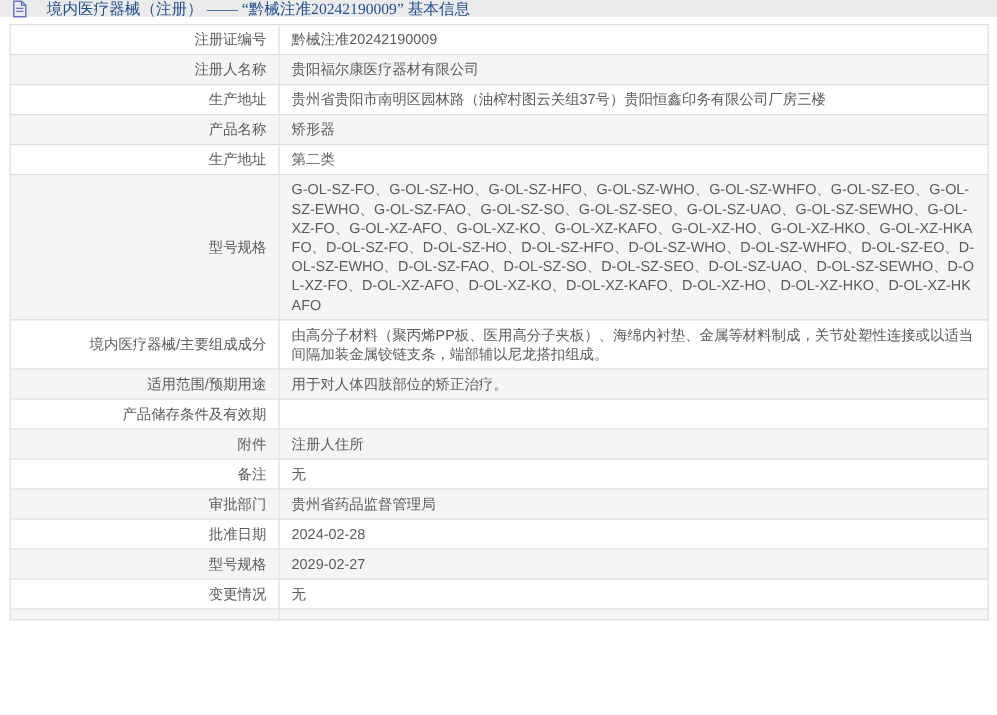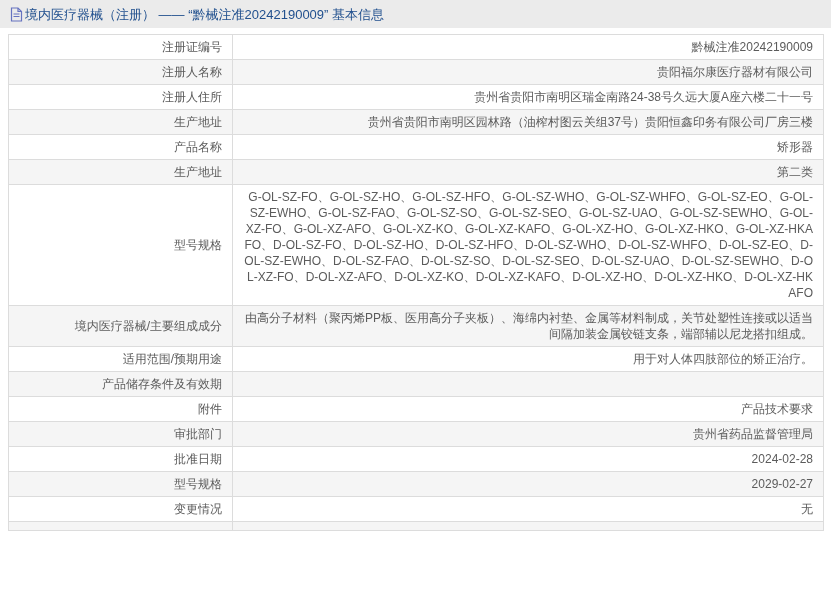--- a/index.html
+++ b/index.html
@@ -10,26 +10,27 @@
     font-family: "Liberation Sans", "DejaVu Sans", sans-serif;
   }
   .page {
     width: 831px;
     height: 596px;
     background: #ffffff;
     overflow: hidden;
   }
   .header-bar {
     background: #ebebeb;
-    height: 28px;
+    height: 14px;
     display: flex;
     align-items: center;
     padding: 0 10px;
-    gap: 2px;
+    gap: 16px;
     box-sizing: border-box;
+    font-family: Liberation Serif, serif;
   }
   .doc-icon {
     width: 13px;
     height: 15px;
     flex: 0 0 auto;
     display: inline-block;
   }
   .page-title {
     color: #21508e;
     font-size: 13px;
@@ -56,21 +57,21 @@
     word-break: break-all;
   }
   td.label-cell {
     width: 203px;
     text-align: right;
     color: #555555;
     white-space: nowrap;
     overflow: hidden;
   }
   td.value-cell {
-    text-align: right;
+    text-align: left;
   }
 </style>
 </head>
 <body>
 
 <div class="page">
 
   <div class="header-bar">
     <svg class="doc-icon" viewBox="0 0 13 15" xmlns="http://www.w3.org/2000/svg">
       <path d="M1.5 1h6.5l3.5 3.5V14h-10z" fill="none" stroke="#6673c0" stroke-width="1.2"></path>
@@ -82,24 +83,20 @@
 
   <table class="info-table">
     <tbody>
       <tr>
         <td class="label-cell">注册证编号</td>
         <td class="value-cell">黔械注准20242190009</td>
       </tr>
       <tr>
         <td class="label-cell">注册人名称</td>
         <td class="value-cell">贵阳福尔康医疗器材有限公司</td>
-      </tr>
-      <tr>
-        <td class="label-cell">注册人住所</td>
-        <td class="value-cell">贵州省贵阳市南明区瑞金南路24-38号久远大厦A座六楼二十一号</td>
       </tr>
       <tr>
         <td class="label-cell">生产地址</td>
         <td class="value-cell">贵州省贵阳市南明区园林路（油榨村图云关组37号）贵阳恒鑫印务有限公司厂房三楼</td>
       </tr>
       <tr>
         <td class="label-cell">产品名称</td>
         <td class="value-cell">矫形器</td>
       </tr>
       <tr>
@@ -117,21 +114,25 @@
       <tr>
         <td class="label-cell">适用范围/预期用途</td>
         <td class="value-cell">用于对人体四肢部位的矫正治疗。</td>
       </tr>
       <tr>
         <td class="label-cell">产品储存条件及有效期</td>
         <td class="value-cell"></td>
       </tr>
       <tr>
         <td class="label-cell">附件</td>
-        <td class="value-cell">产品技术要求</td>
+        <td class="value-cell">注册人住所</td>
+      </tr>
+      <tr>
+        <td class="label-cell">备注</td>
+        <td class="value-cell">无</td>
       </tr>
       <tr>
         <td class="label-cell">审批部门</td>
         <td class="value-cell">贵州省药品监督管理局</td>
       </tr>
       <tr>
         <td class="label-cell">批准日期</td>
         <td class="value-cell">2024-02-28</td>
       </tr>
       <tr>

